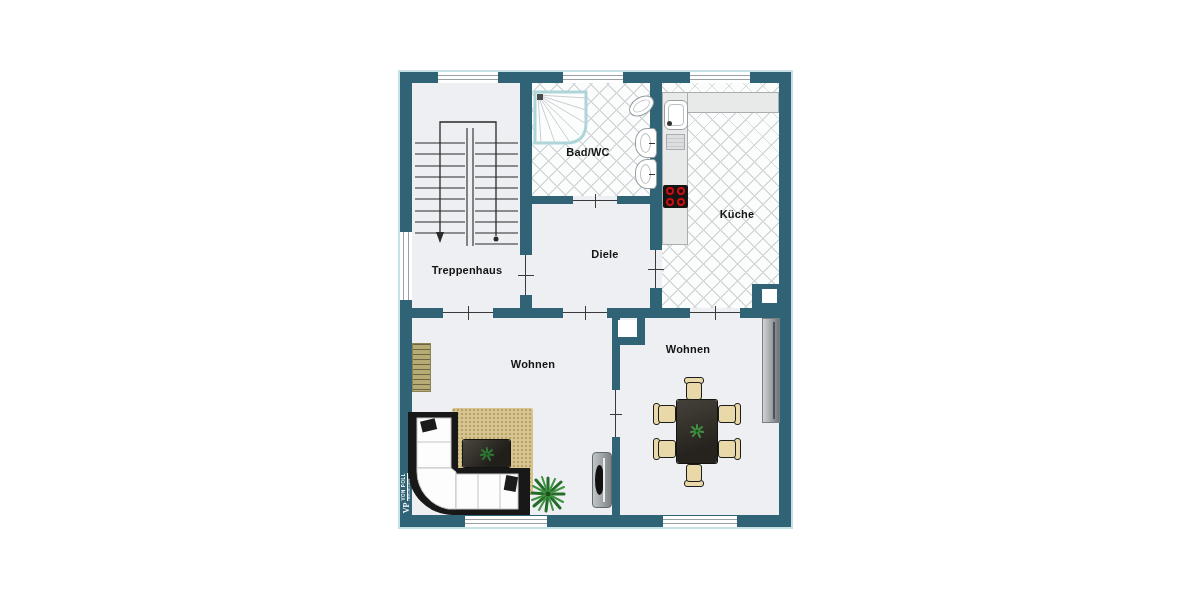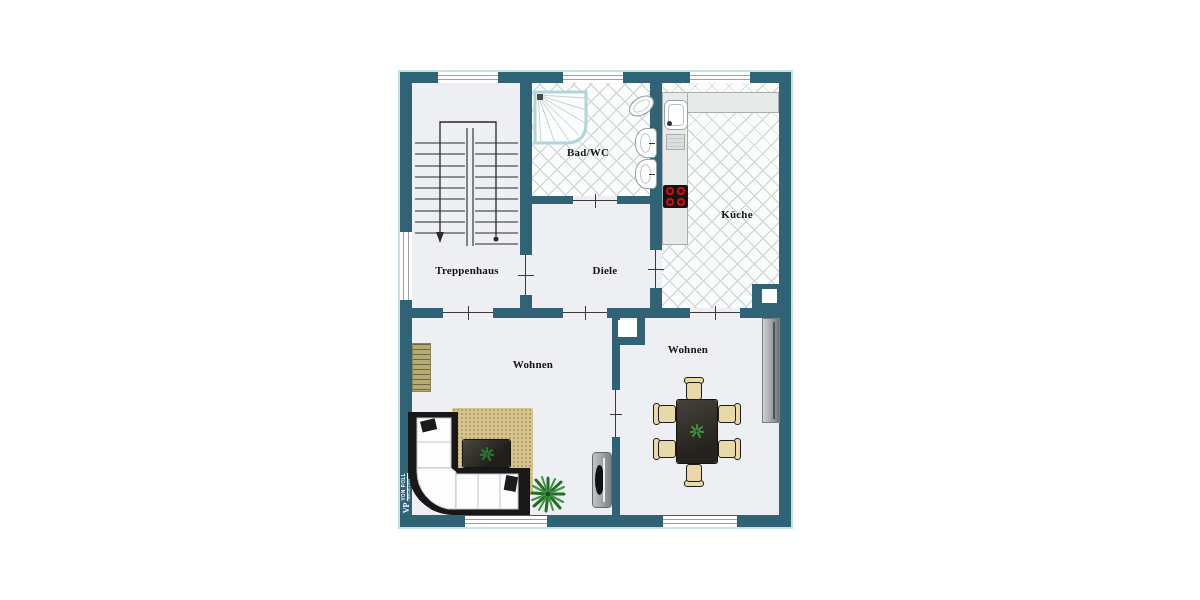--- a/index.html
+++ b/index.html
@@ -21,21 +21,21 @@
   .door-h{position:absolute;height:10px;}
   .door-h::before{content:'';position:absolute;left:0;right:0;top:4px;height:1px;background:#3a3a3a;}
   .door-h::after{content:'';position:absolute;left:50%;top:-2px;width:1px;height:14px;background:#3a3a3a;}
   .door-v{position:absolute;width:12px;}
   .door-v::before{content:'';position:absolute;top:0;bottom:0;left:5px;width:1px;background:#3a3a3a;}
   .door-v::after{content:'';position:absolute;top:50%;left:-2px;height:1px;width:16px;background:#3a3a3a;}
   .door-v.narrow{width:8px;}
   .door-v.narrow::before{left:3px;}
   .door-v.narrow::after{width:12px;}
   .room-label{position:absolute;transform:translate(-50%,-50%);font-size:11px;font-weight:700;
-              color:#141414;white-space:nowrap;letter-spacing:.2px;font-family:Liberation Serif, serif;}
+              color:#141414;white-space:nowrap;letter-spacing:.2px;}
   .counter{position:absolute;background:#e8e9e9;border:1px solid #a9adb0;box-sizing:border-box;}
   .sink{position:absolute;background:#fff;border:1px solid #98a0a4;border-radius:6px;box-sizing:border-box;}
   .sink::before{content:'';position:absolute;inset:3px;border:1px solid #b9bfc2;border-radius:4px;}
   .sink .tap{position:absolute;left:2px;bottom:3px;width:5px;height:5px;background:#333;border-radius:50%;}
   .drawer{position:absolute;border:1px solid #a9adb0;background:
       repeating-linear-gradient(180deg,#dcdee0 0 3px,#c8cbcd 3px 4px);box-sizing:border-box;}
   .stove{position:absolute;background:#151515;border-radius:2px;}
   .stove i{position:absolute;width:8px;height:8px;border:2px solid #c41111;border-radius:50%;
            box-sizing:border-box;background:#2a0505;}
   .basin{position:absolute;background:#fff;border:1px solid #98a0a4;box-sizing:border-box;
@@ -223,21 +223,21 @@
   </div>
   <div class="chair" style="left:317px;top:366px;width:24px;height:22px;">
     <span class="back" style="right:0;top:0;width:7px;height:100%;"></span>
     <span class="seat" style="right:5px;top:2px;width:18px;height:18px;"></span>
   </div>
   <div class="radiator" style="left:362px;top:246px;width:18px;height:105px;"></div>
 
   <div class="room-label" style="left:67px;top:198px;">Treppenhaus</div>
   <div class="room-label" style="left:188px;top:80px;">Bad/WC</div>
   <div class="room-label" style="left:337px;top:142px;">Küche</div>
-  <div class="room-label" style="left:205px;top:198px;">Diele</div>
+  <div class="room-label" style="left:205px;top:182px;">Diele</div>
   <div class="room-label" style="left:133px;top:292px;">Wohnen</div>
   <div class="room-label" style="left:288px;top:277px;">Wohnen</div>
 
   <div class="logo">
     <div class="logo-inner">
       <span class="logo-vp">VP</span>
       <span class="logo-txt">
         <span class="logo-brand">VON POLL</span>
         <span class="logo-sub">IMMOBILIEN</span>
       </span>

